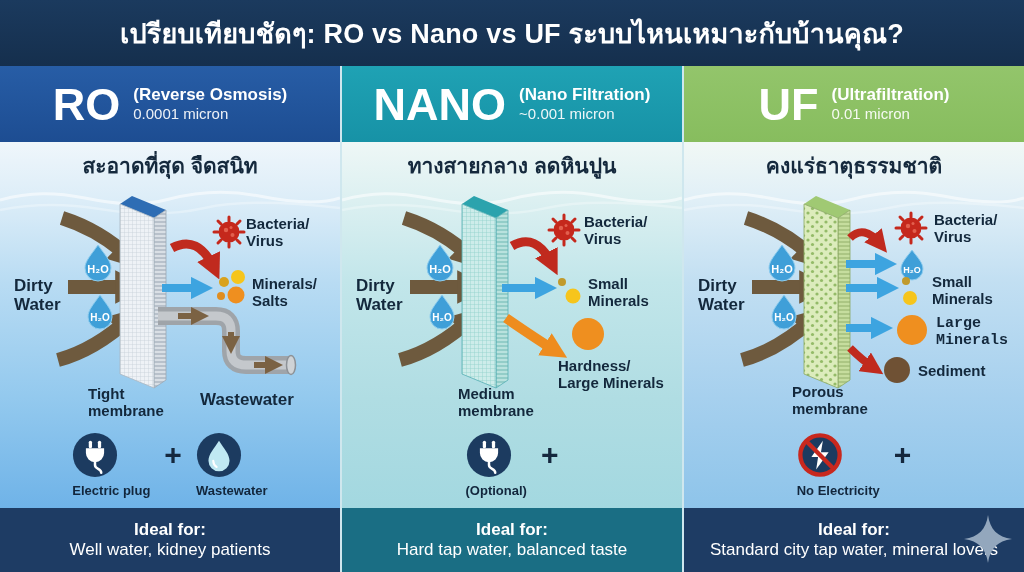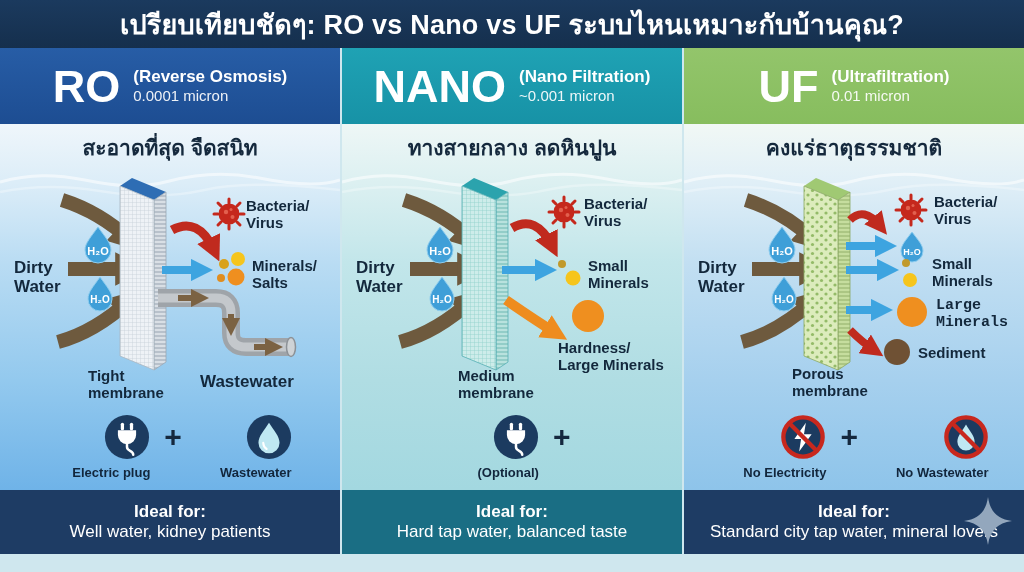--- a/index.html
+++ b/index.html
@@ -1,21 +1,21 @@
 <!DOCTYPE html>
 <html><head>
 <meta charset="utf-8">
 <style>
   * { margin:0; padding:0; box-sizing:border-box; }
   html,body { width:1024px; height:572px; }
   body { font-family:"Liberation Sans","DejaVu Sans",sans-serif; background:#cfe7ee; overflow:hidden; }
   .page { width:1024px; height:572px; display:flex; flex-direction:column; }
 
   
-  .banner { height:48px; background:linear-gradient(180deg,#1b3a5e 0%,#152f4d 100%); display:flex; align-items:center; justify-content:center; }
+  .banner { height:66px; background:linear-gradient(180deg,#1b3a5e 0%,#152f4d 100%); display:flex; align-items:center; justify-content:center; }
   .banner h1 { color:#ffffff; font-size:27px; font-weight:bold; letter-spacing:.2px; }
 
   
   .columns { flex:1; display:grid; grid-template-columns:1fr 1fr 1fr; gap:2px; background:#cfe7ee; }
   .col { display:flex; flex-direction:column; }
 
   .col-header { height:76px; display:flex; align-items:center; justify-content:center; gap:13px; color:#fff; }
   .col-ro   .col-header { background:linear-gradient(180deg,#275da6 0%,#1d4d92 100%); }
   .col-nano .col-header { background:linear-gradient(180deg,#1fa2b4 0%,#1792a6 100%); }
   .col-uf   .col-header { background:linear-gradient(180deg,#93c56b 0%,#87bd5e 100%); }
@@ -34,21 +34,21 @@
   .tagline { height:46px; display:flex; align-items:center; justify-content:center; font-size:21px; font-weight:bold; color:#15293d; position:relative; }
 
   .diagram { position:relative; height:234px; }
   .diagram svg.dsvg { position:absolute; left:0; top:0; }
   .dlabel { position:absolute; font-weight:bold; font-size:15px; color:#13283c; line-height:1.12; white-space:pre-line; }
   .dirty-label { font-size:17px; }
   .center { text-align:left; }
   .big { font-size:17px; }
 
   .icon-row { height:86px; display:flex; justify-content:center; align-items:flex-start; gap:14px; padding-top:10px; position:relative; }
-  .icon-item { display:flex; flex-direction:column; align-items:flex-end; gap:5px;margin-left:24px; }
+  .icon-item { display:flex; flex-direction:column; align-items:flex-start; gap:5px; }
   .icon-label { font-size:13px; font-weight:bold; color:#12263c; white-space:nowrap; }
   .plus { font-size:30px; font-weight:bold; color:#15283e; margin-top:6px; }
 
   .col-footer { height:64px; display:flex; flex-direction:column; align-items:center; justify-content:center; color:#fff; position:relative; }
   .col-ro .col-footer, .col-uf .col-footer { background:#1e3c64; }
   .col-nano .col-footer { background:#1a6e84; }
   .ideal-label { font-size:17px; font-weight:bold; }
   .ideal-text { font-size:17px; }
   .sparkle { position:absolute; right:12px; top:7px; }
 </style>
@@ -410,29 +410,20 @@
           <div class="icon-item">
             <svg width="46" height="46" viewBox="0 0 48 48">
               <circle cx="24" cy="24" r="21" fill="#1c3b60"></circle>
               <polygon points="27,9 15,26 22,26 20,39 33,21 25,21" fill="#fff"></polygon>
               <circle cx="24" cy="24" r="20.5" fill="none" stroke="#c8281e" stroke-width="4.5"></circle>
               <line x1="10" y1="10" x2="38" y2="38" stroke="#c8281e" stroke-width="4.5" stroke-linecap="round"></line>
             </svg>
             <span class="icon-label">No Electricity</span>
           </div>
           <span class="plus">+</span>
-          <div class="icon-item">
-            <svg width="46" height="46" viewBox="0 0 48 48">
-              <circle cx="24" cy="24" r="21" fill="#1c3b60"></circle>
-              <path d="M24,11 C20,18 15,23 15,29 a9,9 0 0 0 18,0 C33,23 28,18 24,11 z" fill="#bfe8f2"></path>
-              <circle cx="24" cy="24" r="20.5" fill="none" stroke="#c8281e" stroke-width="4.5"></circle>
-              <line x1="10" y1="10" x2="38" y2="38" stroke="#c8281e" stroke-width="4.5" stroke-linecap="round"></line>
-            </svg>
-            <span class="icon-label">No Wastewater</span>
-          </div>
         </div>
       </div>
       <footer class="col-footer">
         <div class="ideal-label">Ideal for:</div>
         <div class="ideal-text">Standard city tap water, mineral lovers</div>
         <svg class="sparkle" width="48" height="48" viewBox="0 0 46 46">
           <path d="M23,0 C25,14 32,21 46,23 C32,25 25,32 23,46 C21,32 14,25 0,23 C14,21 21,14 23,0 Z" fill="#93a7bd"></path>
         </svg>
       </footer>
     </section>

